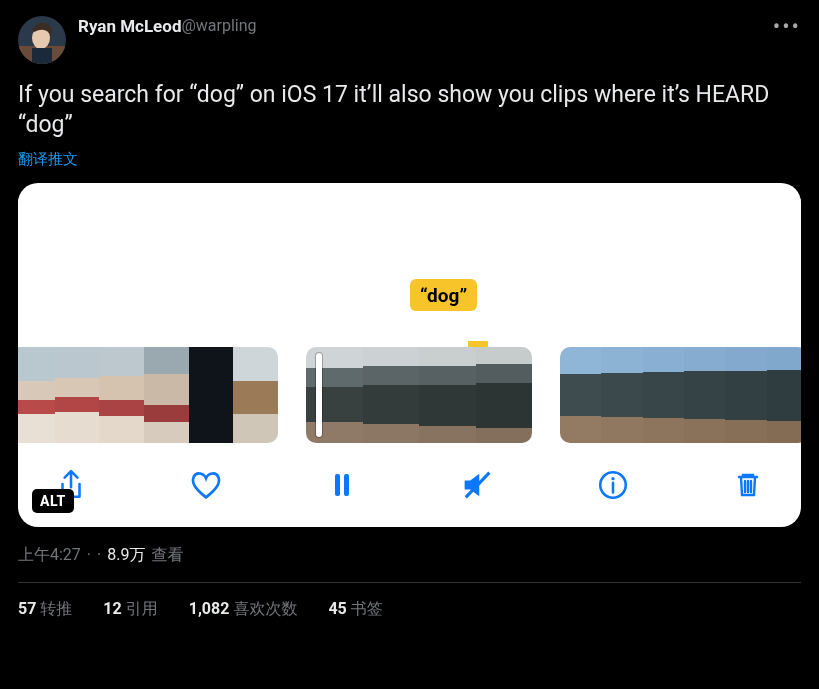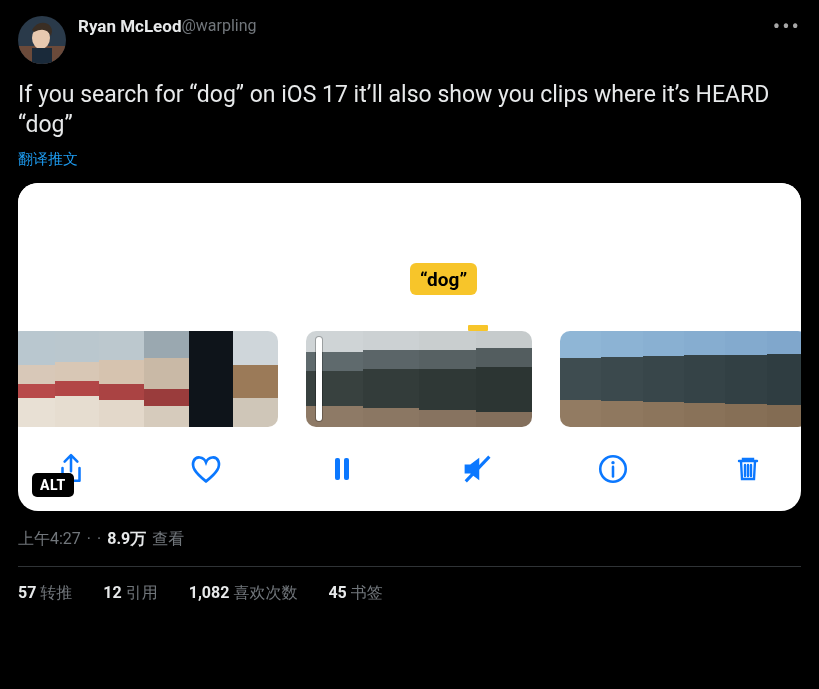--- a/index.html
+++ b/index.html
@@ -47,20 +47,21 @@
     margin-top: 14px;
     border-radius: 20px;
     background: #fff;
     position: relative;
     overflow: hidden;
   }
   .media-top {
     height: 148px;
     position: relative;
     background: #fff;
+    margin-top: 16px;
   }
   .dog-tag {
     position: absolute;
     left: 392px;
     top: 80px;
     background: #f7c52a;
     color: #000;
     font-weight: 700;
     font-size: 19px;
     padding: 5px 10px 4px 10px;
@@ -133,21 +134,21 @@
   }
   .meta {
     margin-top: 18px;
     font-size: 16px;
     color: #71767b;
     display: flex;
     gap: 6px;
     align-items: baseline;
     flex-wrap: wrap;
   }
-  .meta .bold { color: #e7e9ea; font-weight: 700; }
+  .meta .bold { color: #e7e9ea; font-weight: 400; }
   .divider {
     margin-top: 16px;
     height: 1px;
     background: #2f3336;
   }
   .stats {
     display: flex;
     gap: 31px;
     padding-top: 16px;
     font-size: 16px;

